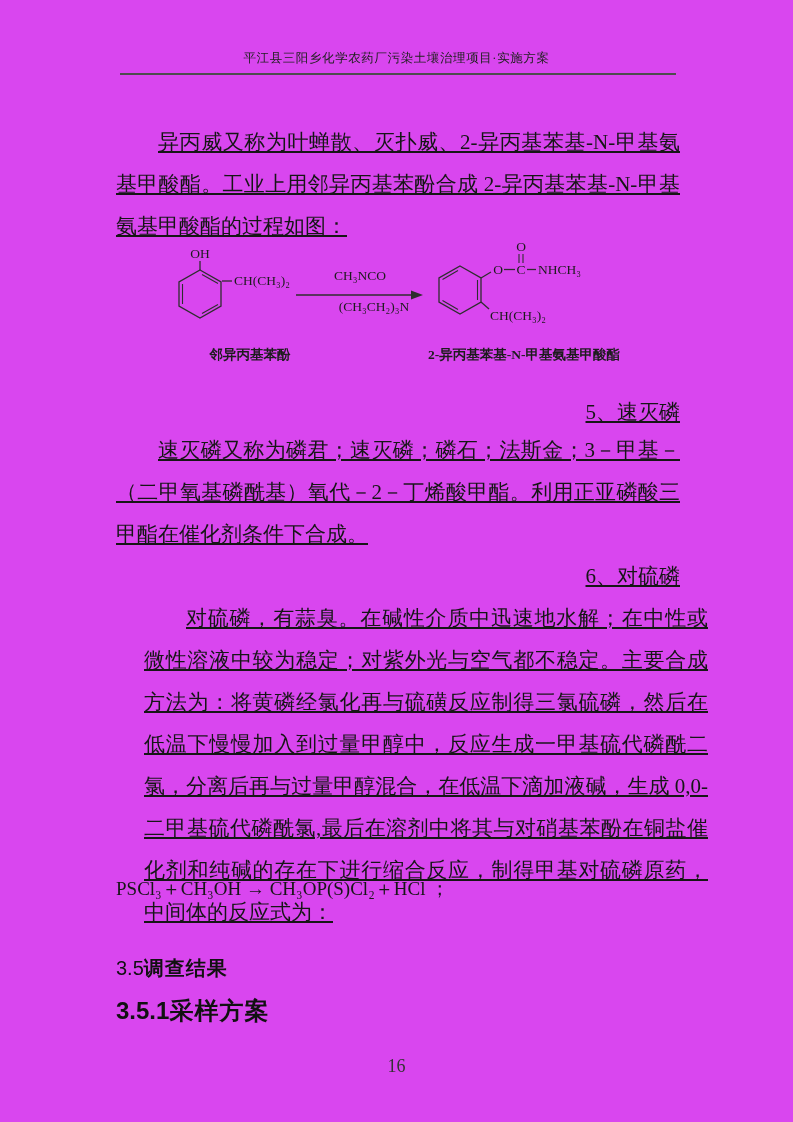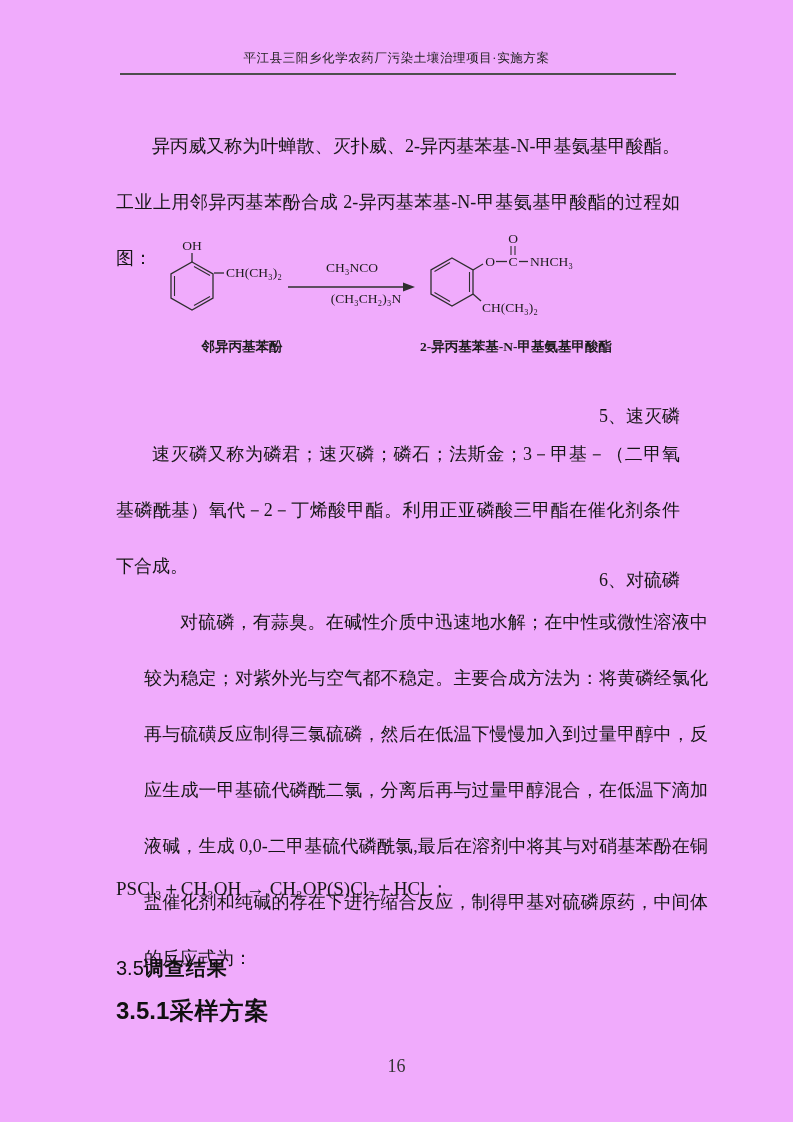--- a/index.html
+++ b/index.html
@@ -1,36 +1,37 @@
 <!DOCTYPE html>
 <html lang="zh"><head>
 <meta charset="utf-8">
 <style>
   html,body{margin:0;padding:0;background:#ffffff;}
   .page{
     position:relative;
     width:793px;height:1122px;
-    background:#f0abfc;
+    background:#d946ef;
     font-family:"Liberation Serif","DejaVu Serif",serif;
     color:#1a1a1a;
     overflow:hidden;
   }
   .hdr-title{
     position:absolute;top:50px;left:0;width:793px;
     text-align:center;font-size:12.5px;letter-spacing:0.6px;color:#222;
   }
   .hdr-rule{
     position:absolute;top:73px;left:120px;width:556px;height:1.6px;
     background:#4d4d4d;
   }
   .para{
     position:absolute;left:116px;width:564px;
-    font-size:18px;line-height:56px;
+    font-size:21px;line-height:42px;
     text-align:justify;text-justify:inter-ideograph;
     color:#161616;
+    text-decoration:underline;
   }
   .indent{text-indent:2em;}
   .sec-title{text-align:right;}
   .eq{
     position:absolute;left:116px;width:600px;
     font-size:19px;line-height:42px;color:#161616;white-space:nowrap;
   }
   .h2{
     position:absolute;left:116px;width:600px;
     font-size:20px;line-height:26px;color:#111;
@@ -59,21 +60,21 @@
 </head>
 <body>
 
 <div class="page">
 
   <div class="hdr-title">平江县三阳乡化学农药厂污染土壤治理项目·实施方案</div>
   <div class="hdr-rule"></div>
 
   <p class="para indent" style="top:100px;">异丙威又称为叶蝉散、灭扑威、2-异丙基苯基-N-甲基氨基甲酸酯。工业上用邻异丙基苯酚合成 2-异丙基苯基-N-甲基氨基甲酸酯的过程如图：</p>
 
-  <figure class="diagram" style="margin:0;">
+  <figure class="diagram" style="margin:8px;">
     <svg viewBox="140 228 540 132" xmlns="http://www.w3.org/2000/svg">
 
       <g>
         <text class="chem-text" x="192" y="250" text-anchor="middle">OH</text>
         <line class="chem-line" x1="192" y1="253" x2="192" y2="262"></line>
         <polygon class="chem-line" points="192,262 213,274 213,298 192,310 171,298 171,274"></polygon>
         <line class="chem-thin" x1="194" y1="266.5" x2="210" y2="275.5"></line>
         <line class="chem-thin" x1="174.5" y1="276" x2="174.5" y2="296"></line>
         <line class="chem-thin" x1="210" y1="296.5" x2="194" y2="305.5"></line>
         <line class="chem-line" x1="214" y1="273" x2="224" y2="273"></line>

